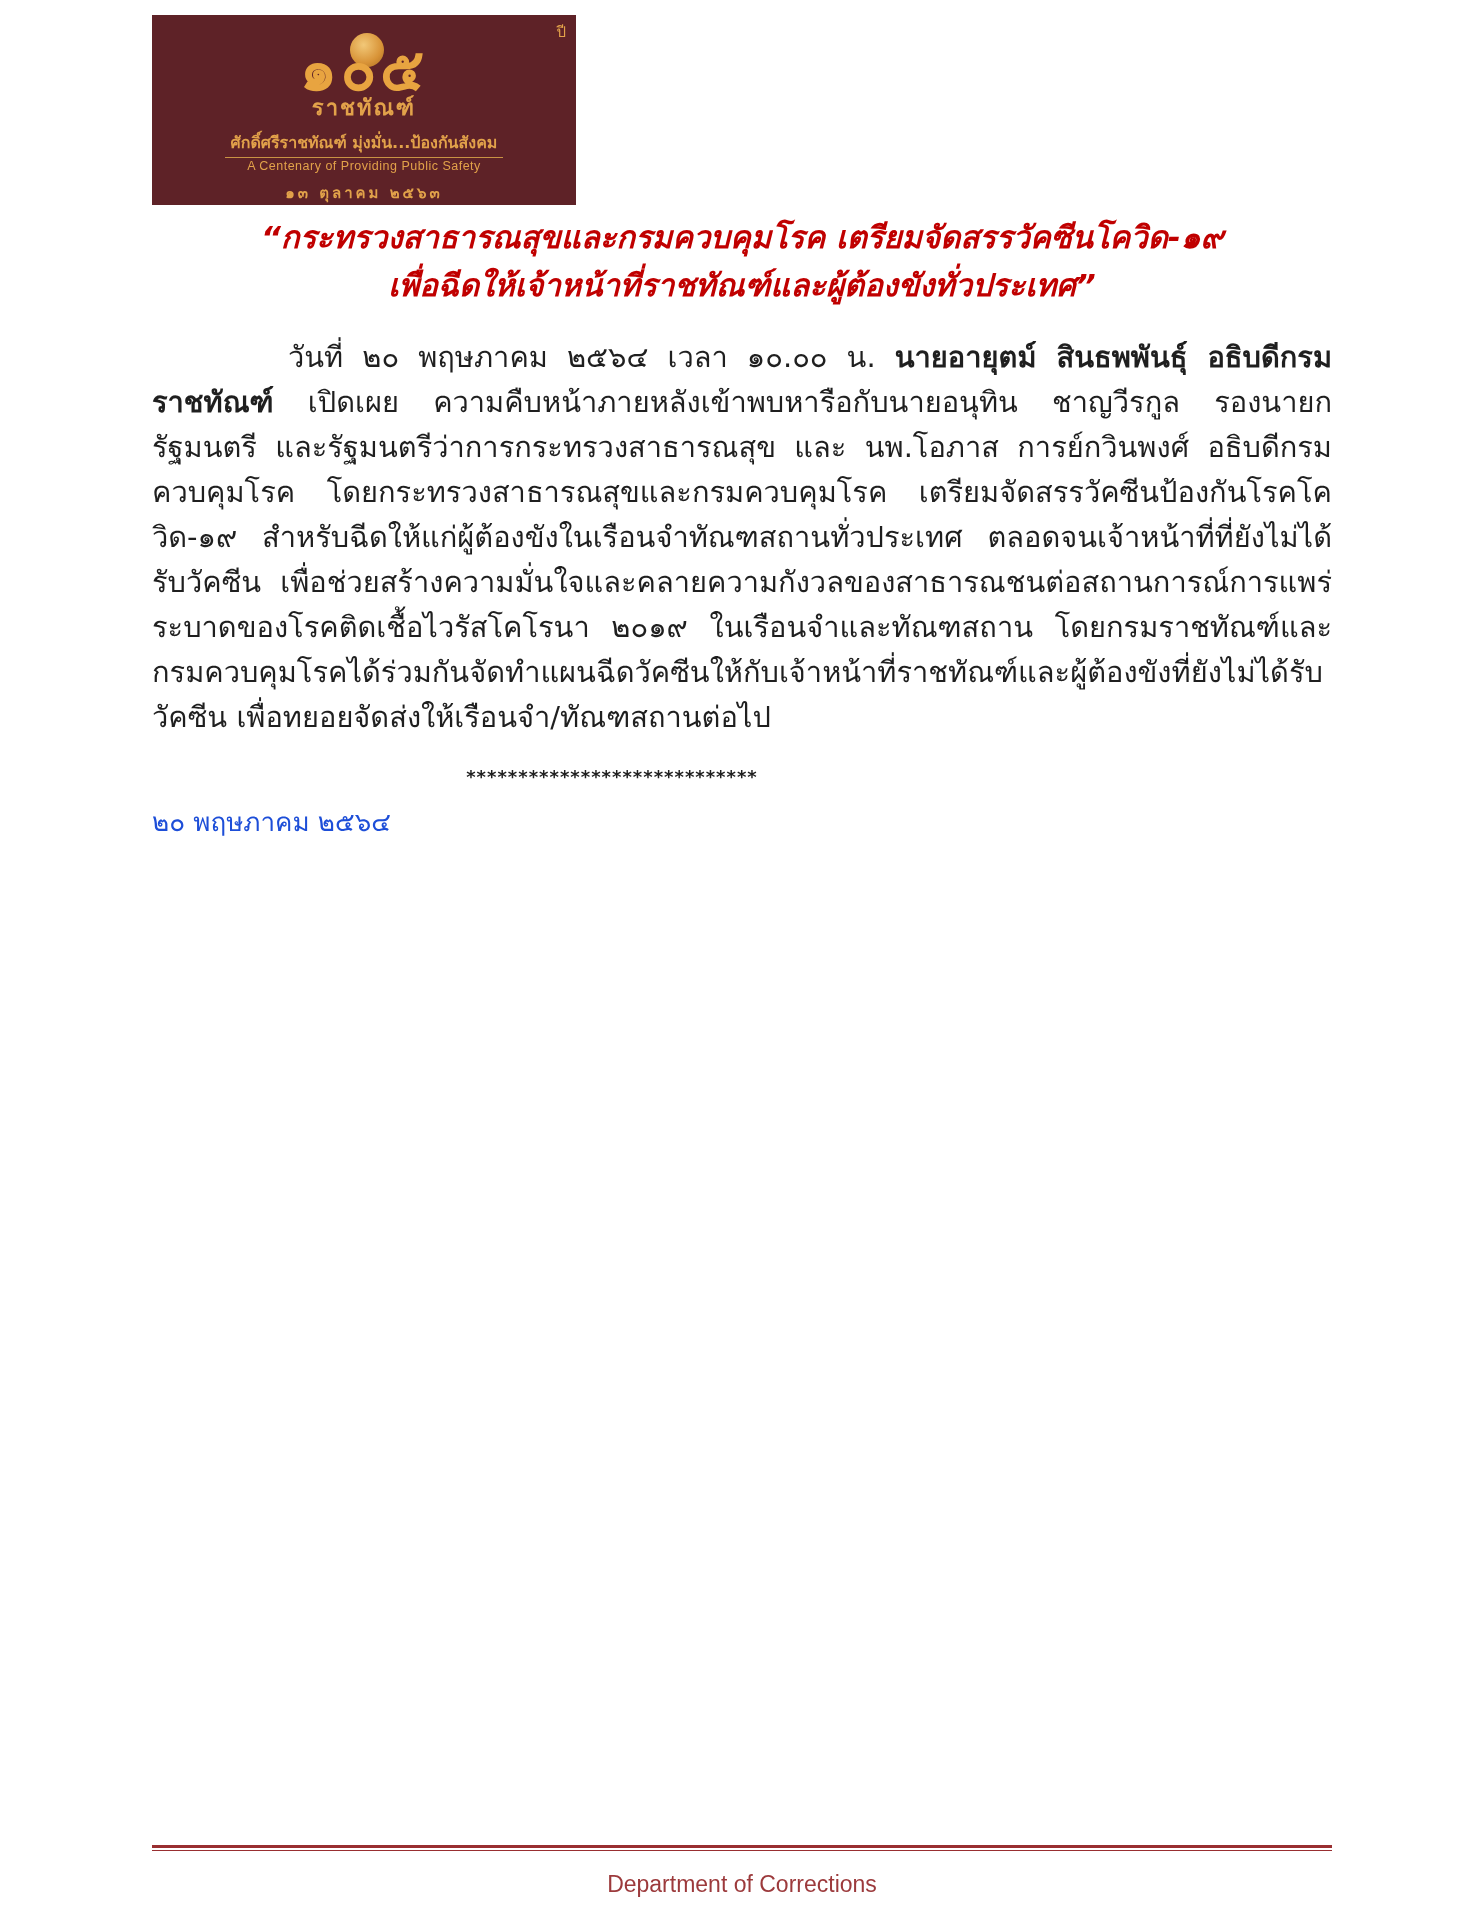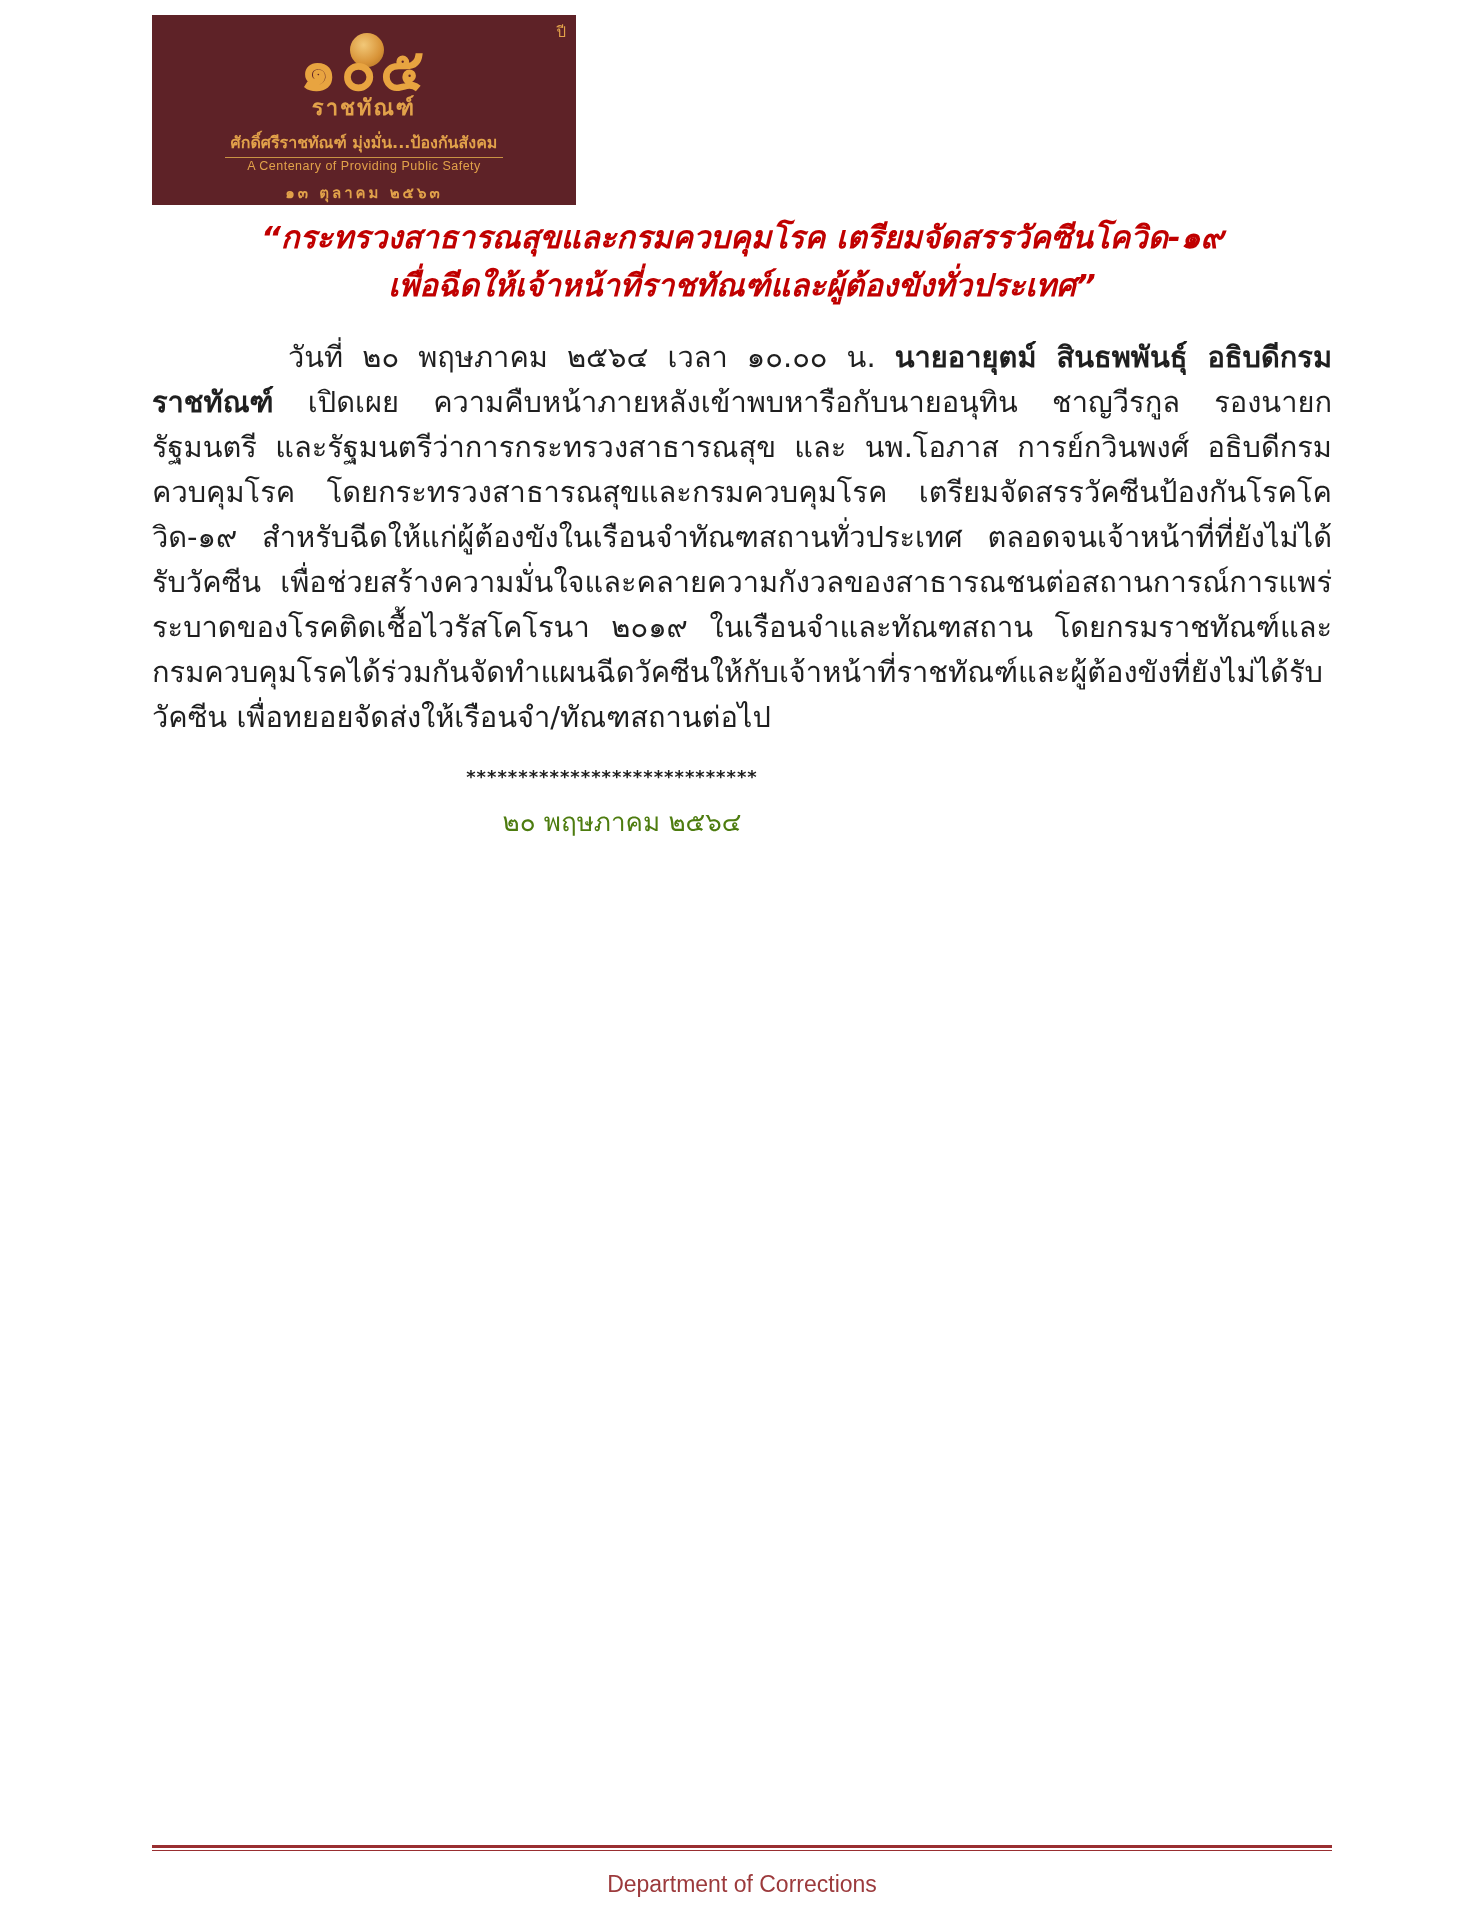--- a/index.html
+++ b/index.html
@@ -73,21 +73,21 @@
     text-align:justify; text-indent:136px; color:#1f1f1f;
   }
   .body-text b { font-weight:bold; }
 
   
   .separator {
     margin-top:26px; text-align:center; font-size:18px; font-weight:bold;
     letter-spacing:1px; transform:translateX(-130px); color:#1f1f1f;
   }
   .release-date {
-    margin-top:14px; text-align:center; padding-right:240px; font-size:26px; color:#4d7c0f;
+    margin-top:14px; text-align:left; padding-right:240px; font-size:26px; color:#1d4ed8;
   }
 
   
   .doc-footer { position:absolute; left:152px; right:152px; bottom:22px; }
   .rule-thick { height:3px; background:#992f31; }
   .rule-thin { height:1px; background:#992f31; margin-top:2px; }
   .org-english {
     margin-top:20px; text-align:center; font-size:23px; color:#9c3a3c;
     font-family:"Liberation Sans", sans-serif;
   }

